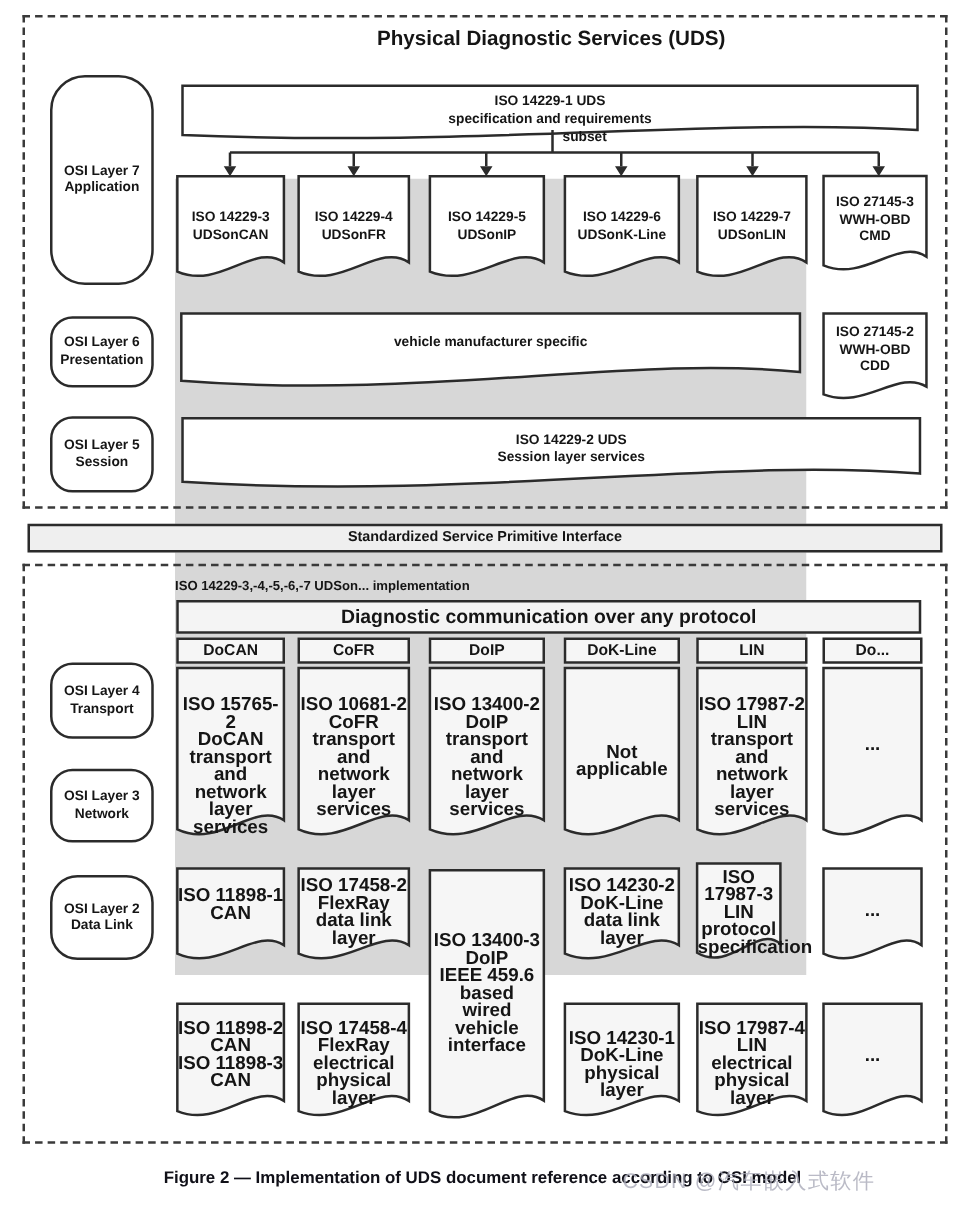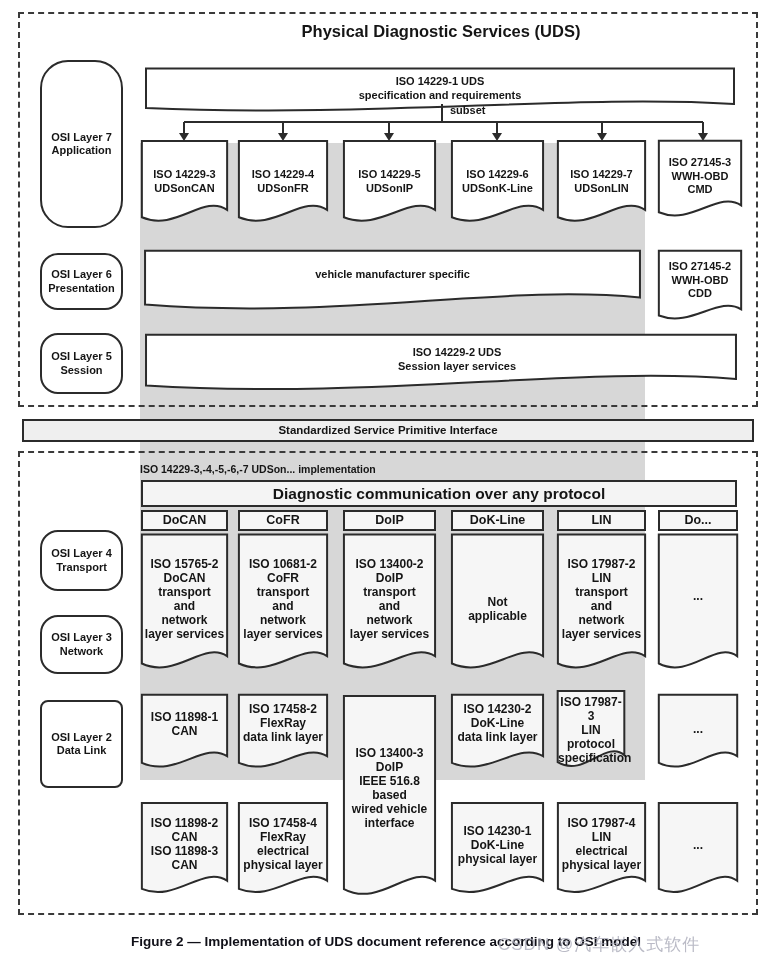--- a/index.html
+++ b/index.html
@@ -11,21 +11,21 @@
        text-align:right;font-weight:bold;z-index:3;box-sizing:border-box;}
   .osi{position:absolute;left:40px;width:83px;border:2px solid #2b2b2b;background:#ffffff;border-radius:18px;
        display:flex;align-items:center;justify-content:center;text-align:center;font-weight:bold;
        font-size:11px;line-height:13.5px;white-space:pre-line;z-index:3;box-sizing:border-box;}
   .doc{position:absolute;z-index:3;}
   .doc svg{position:absolute;left:0;top:0;width:100%;height:100%;overflow:visible;display:block;}
   .doc path{stroke:#2b2b2b;stroke-width:2;vector-effect:non-scaling-stroke;}
   .fill-w path{fill:#ffffff;} .fill-g path{fill:#f6f6f6;}
   .doc-text{position:absolute;left:1px;right:1px;text-align:center;font-weight:bold;
             white-space:pre-line;z-index:1;}
-  .t10{font-size:12px;line-height:14px;} .t105{font-size:10.5px;line-height:14.5px;}
+  .t10{font-size:15px;line-height:14px;} .t105{font-size:10.5px;line-height:14.5px;}
   .t11{font-size:11px;line-height:13.5px;} .t12{font-size:12.5px;line-height:15px;}
   .connector{position:absolute;left:0;top:0;z-index:4;pointer-events:none;}
   .label{position:absolute;font-weight:bold;z-index:4;}
   .title{font-size:16.5px;z-index:5;}
   .caption{font-size:13.5px;color:#101018;z-index:5;}
   .watermark{position:absolute;font-size:17px;font-weight:normal;color:#a9aab8;opacity:.8;z-index:6;
              letter-spacing:1px;white-space:nowrap;}
 </style>
 </head>
 <body>
@@ -206,21 +206,21 @@
 FlexRay
 data link layer</div>
   </div>
 
   <div class="doc fill-g" style="left:343px;top:694px;width:93px;height:212px;">
     <svg viewBox="0 0 100 100" preserveAspectRatio="none">
         <path d="M1,1 L99,1 L99,88 C72,80 40,101 1,92 Z"></path>
       </svg>
     <div class="doc-text t10" style="top:52px;">ISO 13400-3
 DoIP
-IEEE 516.8
+IEEE 459.6
 based
 wired vehicle
 interface</div>
   </div>
   <div class="doc fill-g" style="left:451px;top:694px;width:93px;height:84px;">
     <svg viewBox="0 0 100 100" preserveAspectRatio="none">
         <path d="M1,1 L99,1 L99,74 C72,56 40,100 1,82 Z"></path>
       </svg>
     <div class="doc-text t10" style="top:8px;">ISO 14230-2
 DoK-Line
@@ -287,19 +287,19 @@
   <div class="osi" style="top:60px;height:168px;border-radius:28px;">OSI Layer 7
 Application</div>
   <div class="osi" style="top:253px;height:57px;">OSI Layer 6
 Presentation</div>
   <div class="osi" style="top:333px;height:61px;">OSI Layer 5
 Session</div>
   <div class="osi" style="top:530px;height:61px;">OSI Layer 4
 Transport</div>
   <div class="osi" style="top:615px;height:59px;">OSI Layer 3
 Network</div>
-  <div class="osi" style="top:700px;height:88px;border-radius:8px;">OSI Layer 2
+  <div class="osi" style="top:700px;height:68px;border-radius:22px;">OSI Layer 2
 Data Link</div>
 
   <div class="label caption" style="left:0px;top:934px;width:772px;text-align:center;">Figure 2 — Implementation of UDS document reference according to OSI model</div>
   <div class="watermark" style="left:498px;top:933px;">CSDN @汽车嵌入式软件</div>
 
 </div>
 
 </body></html>

